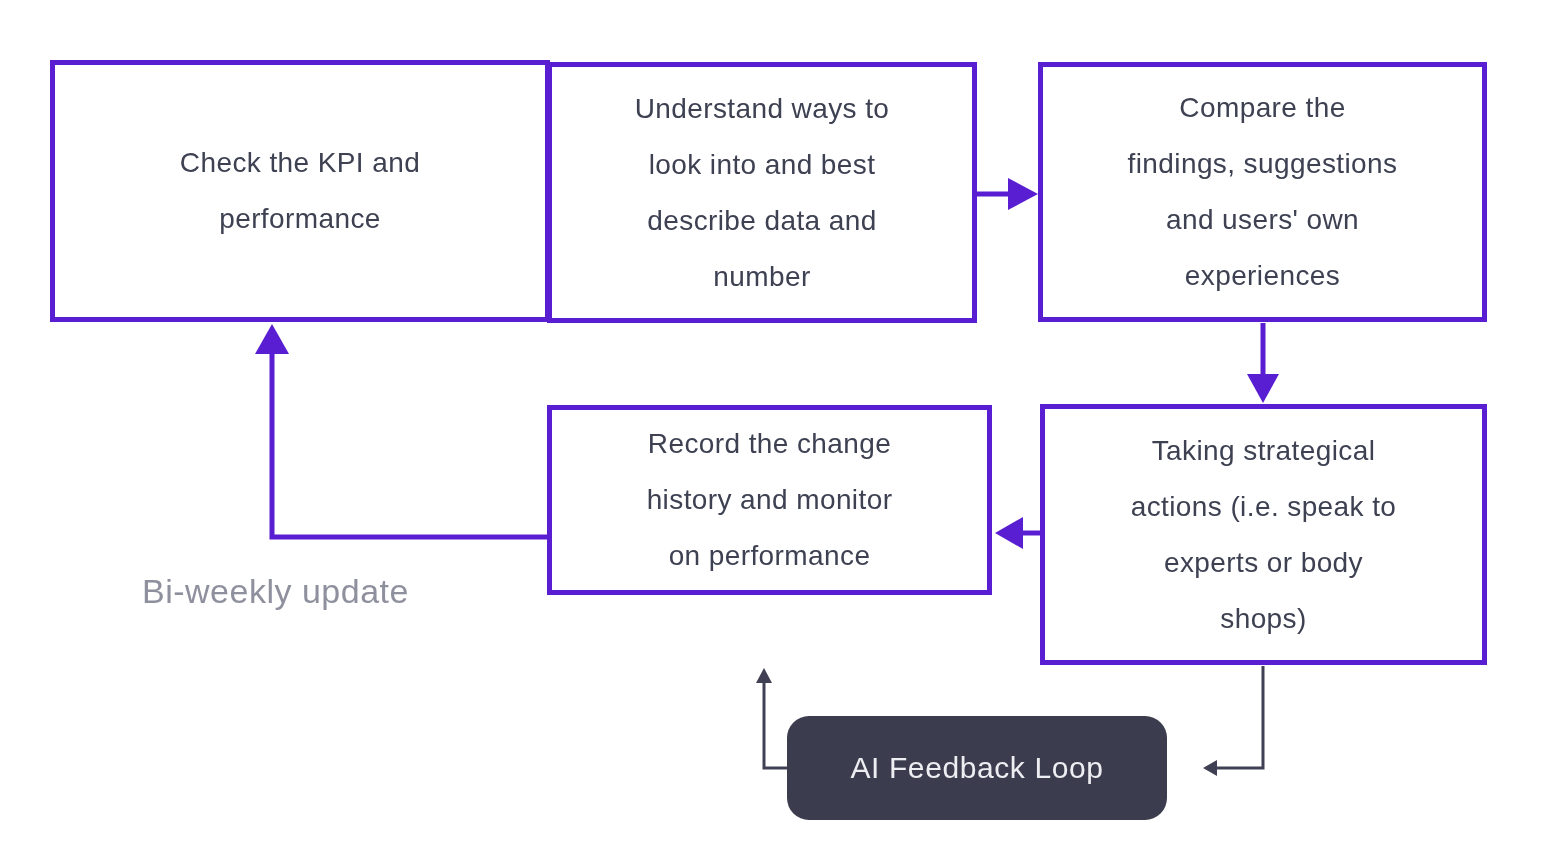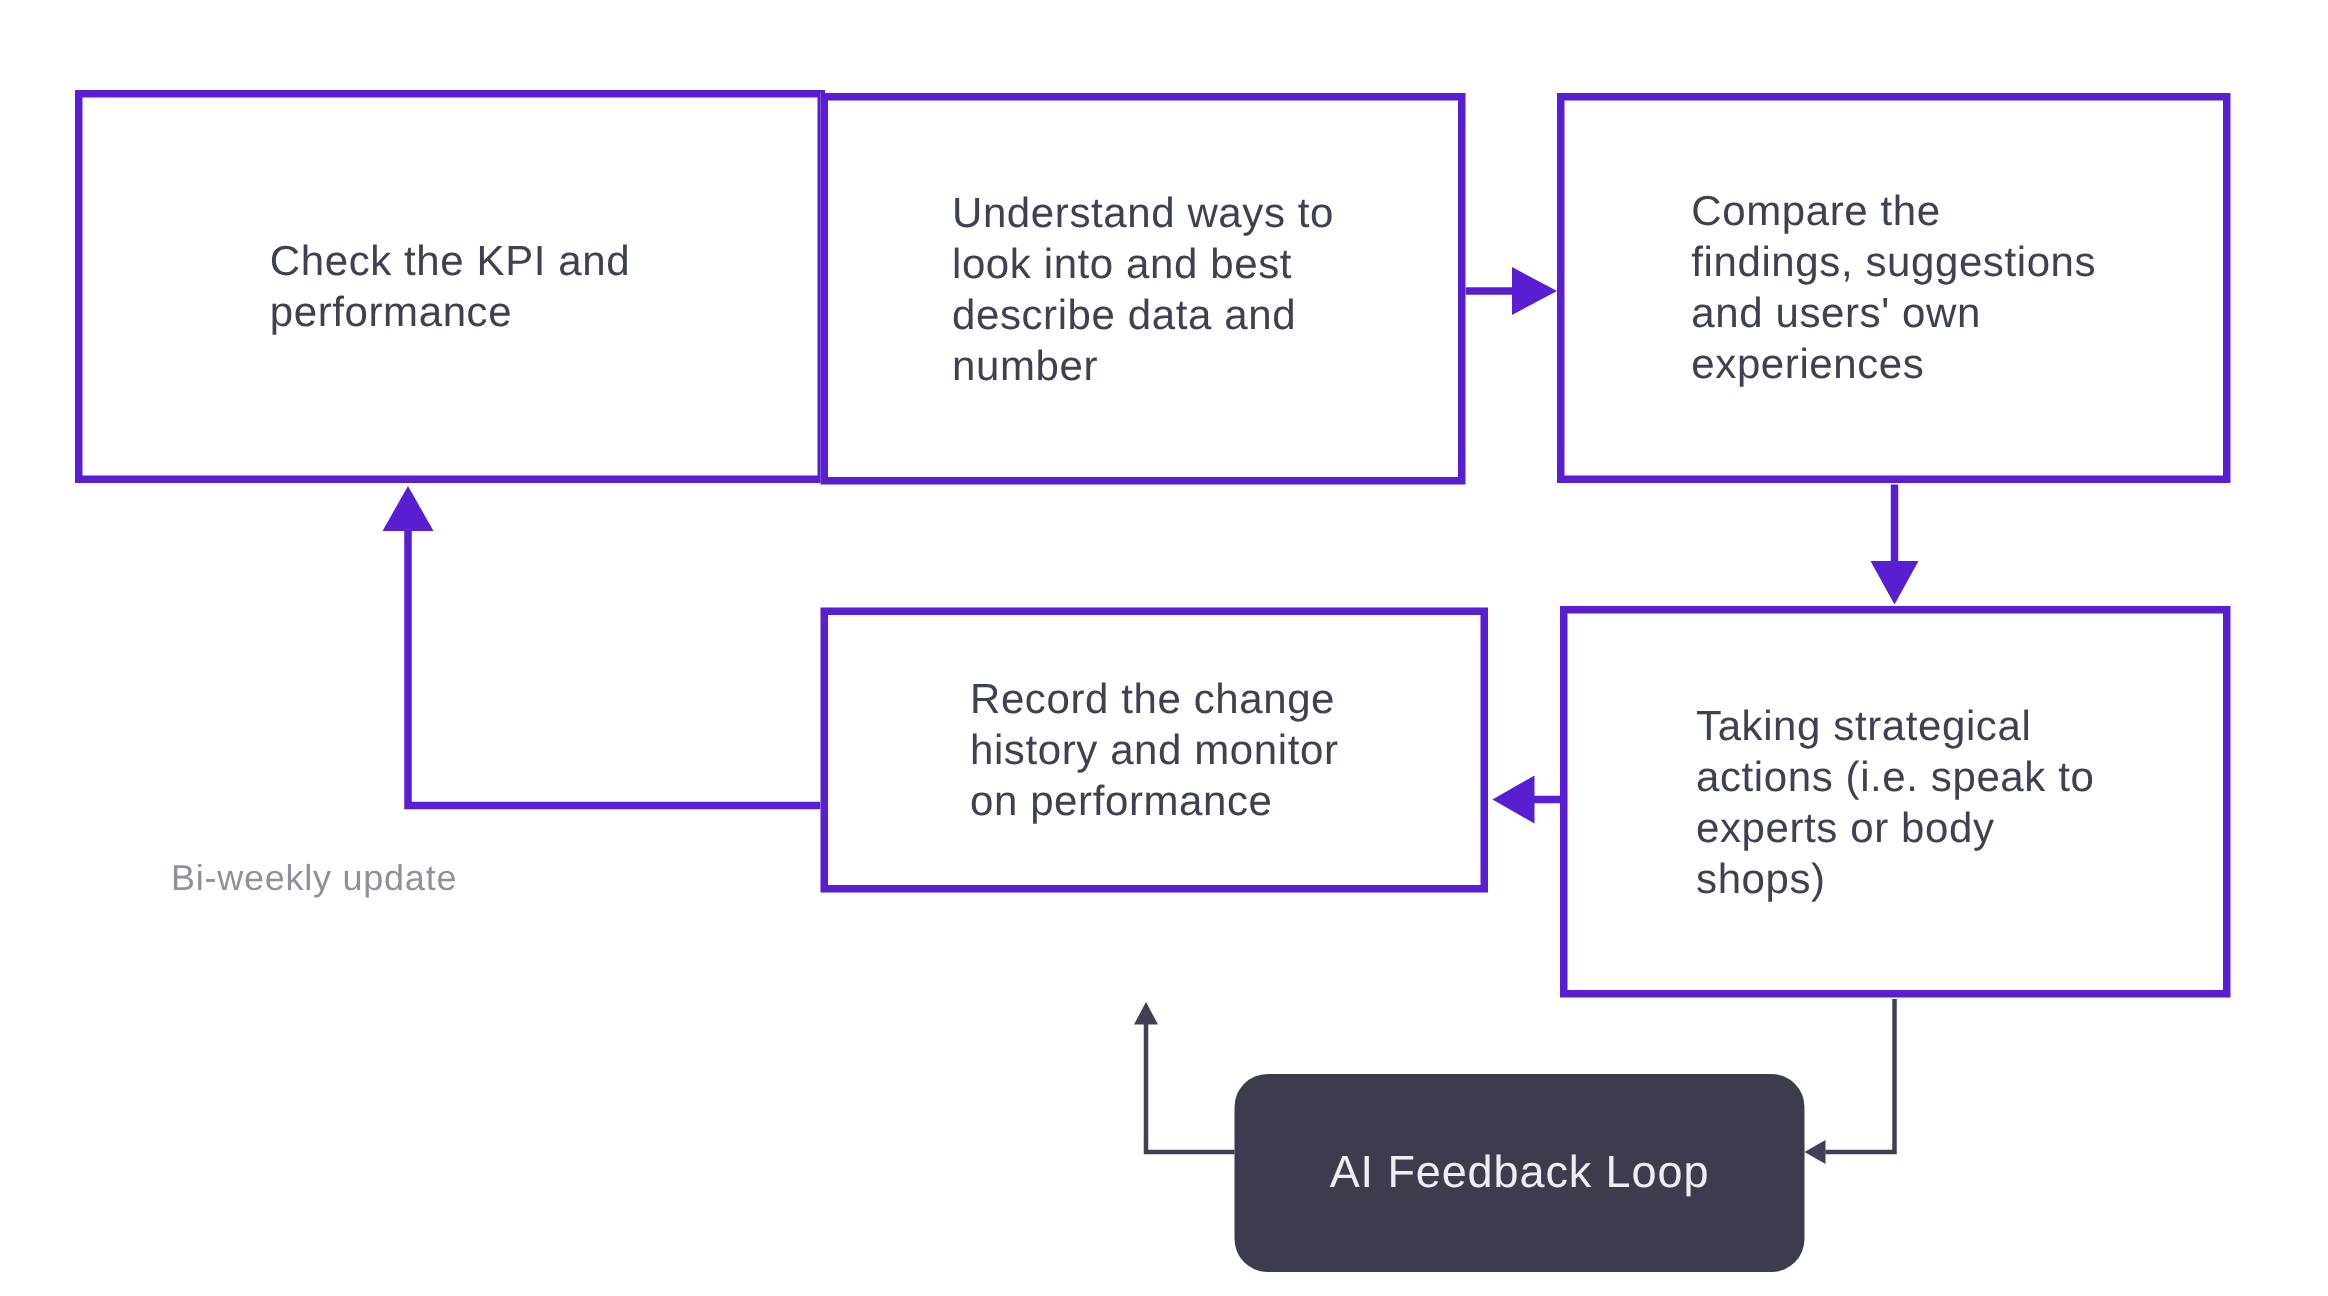--- a/index.html
+++ b/index.html
@@ -32,50 +32,51 @@
   .head-purple { fill: var(--primary); stroke: none; }
   .conn-dark { stroke: #3f4053; fill: none; stroke-width: 3; }
   .head-dark { fill: #3f4053; stroke: none; }
   .node {
     position: absolute;
     background: var(--background);
     border: 5px solid var(--primary);
     display: flex;
     align-items: center;
     justify-content: center;
+    text-align: center;
     color: var(--node-text);
     font-size: 28px;
-    line-height: 34px;
+    line-height: 56px;
     letter-spacing: 0.4px;
     white-space: pre-line;
   }
   .node-check    { left: 50px;   top: 60px;  width: 500px; height: 262px; }
   .node-understand{ left: 547px; top: 62px;  width: 430px; height: 261px; }
   .node-compare  { left: 1038px; top: 62px;  width: 449px; height: 260px; }
   .node-taking   { left: 1040px; top: 404px; width: 447px; height: 261px; }
   .node-record   { left: 547px;  top: 405px; width: 445px; height: 190px; }
   .node-feedback {
     position: absolute;
-    left: 823px; top: 716px; width: 380px; height: 132px;
+    left: 787px; top: 716px; width: 380px; height: 104px;
     background: var(--dark);
     border: none;
     border-radius: 22px;
     display: flex;
     align-items: center;
     justify-content: center;
     color: var(--feedback-text);
     font-size: 30px;
     letter-spacing: 0.6px;
     font-weight: 400;
   }
   .edge-label {
     position: absolute;
-    left: 114px; top: 572px;
+    left: 142px; top: 572px;
     color: var(--muted-label);
-    font-size: 24px;
+    font-size: 34px;
     letter-spacing: 0.5px;
     white-space: nowrap;
   }
 </style>
 </head>
 <body>
 
 <div class="canvas">
 
   <svg class="connectors" width="1552" height="864" viewBox="0 0 1552 864" aria-hidden="true">

